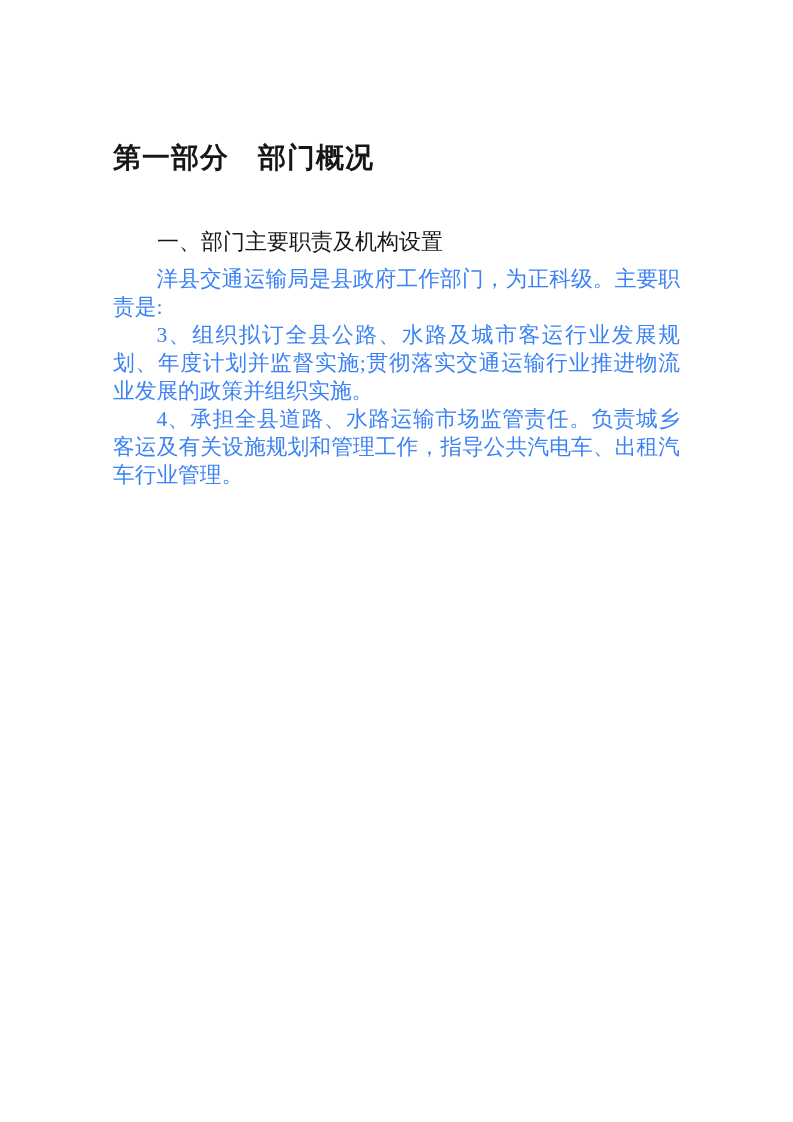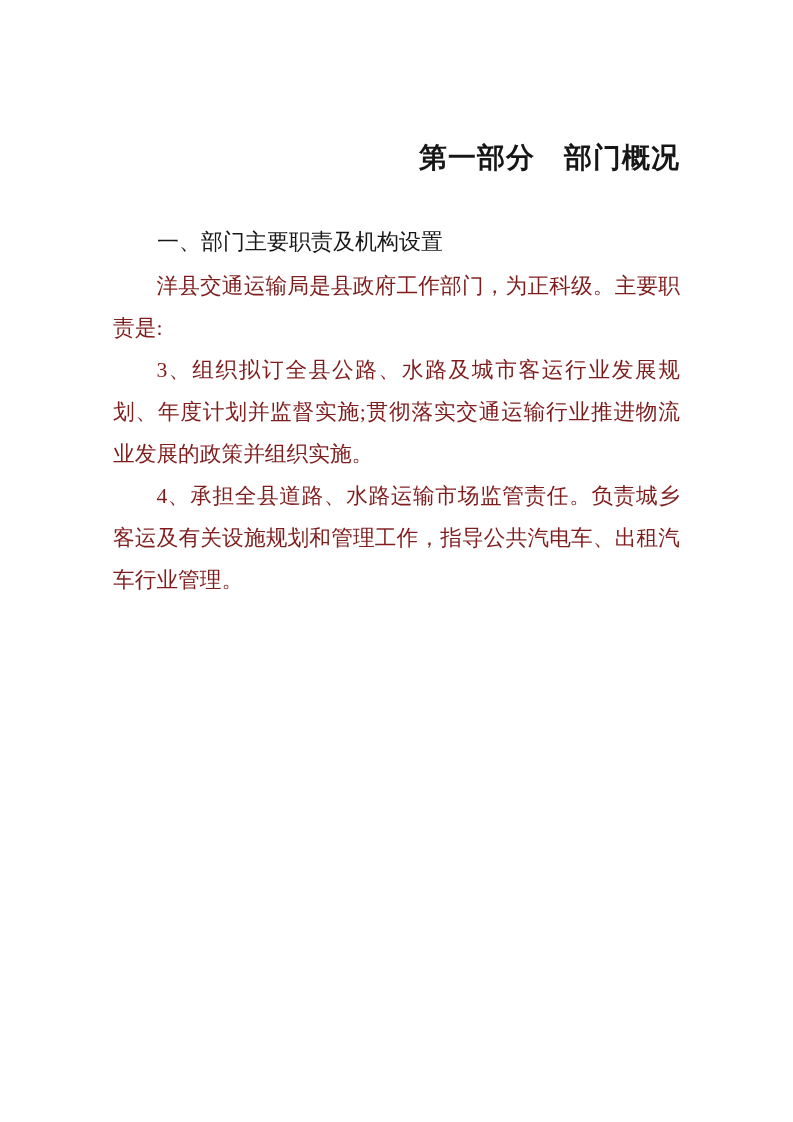--- a/index.html
+++ b/index.html
@@ -18,44 +18,44 @@
     height: 1122px;
     padding: 138px 113px 40px 113px;
     background: #ffffff;
     color: #1f1f1f;
   }
   .doc-title {
     font-family: "Liberation Sans", "DejaVu Sans", sans-serif;
     font-size: 28px;
     line-height: 40px;
     font-weight: 700;
-    text-align: right;
+    text-align: left;
     margin: 0 0 40px 0;
     color: #161616;
     letter-spacing: 1px;
   }
   .heading-1,
   .heading-2 {
     font-family: "Liberation Sans", "DejaVu Sans", sans-serif;
     font-size: 22px;
     line-height: 47px;
     font-weight: 400;
     margin: 0;
     text-indent: 2em;
     color: #161616;
   }
   .body-text p {
     font-family: "Liberation Serif", "DejaVu Serif", serif;
     font-size: 21.7px;
-    line-height: 42px;
+    line-height: 28px;
     margin: 0;
     text-indent: 2em;
     text-align: justify;
     text-justify: inter-character;
-    color: #7f1d1d;
+    color: #3b82f6;
     word-break: break-all;
   }
 </style>
 </head>
 <body>
 
 <div class="page">
   <h1 class="doc-title">第一部分　部门概况</h1>
 
   <h2 class="heading-1">一、部门主要职责及机构设置</h2>

